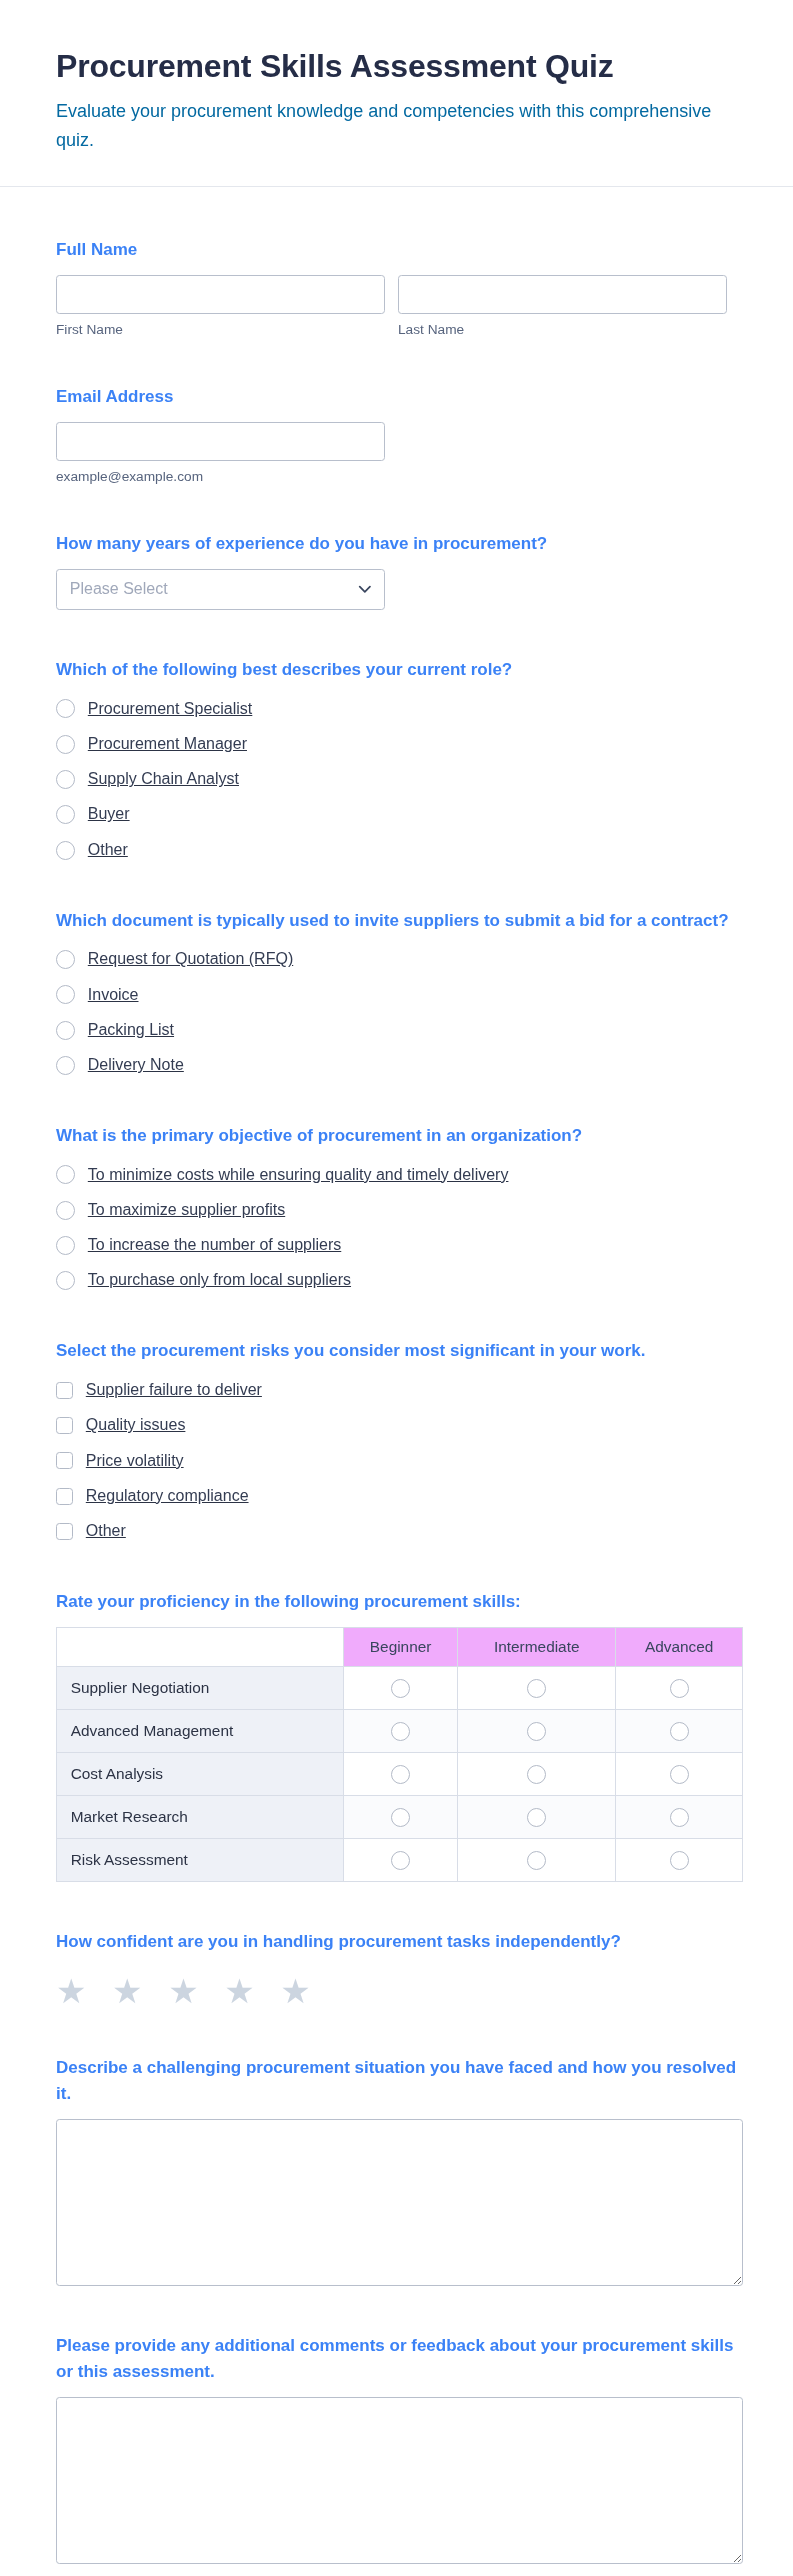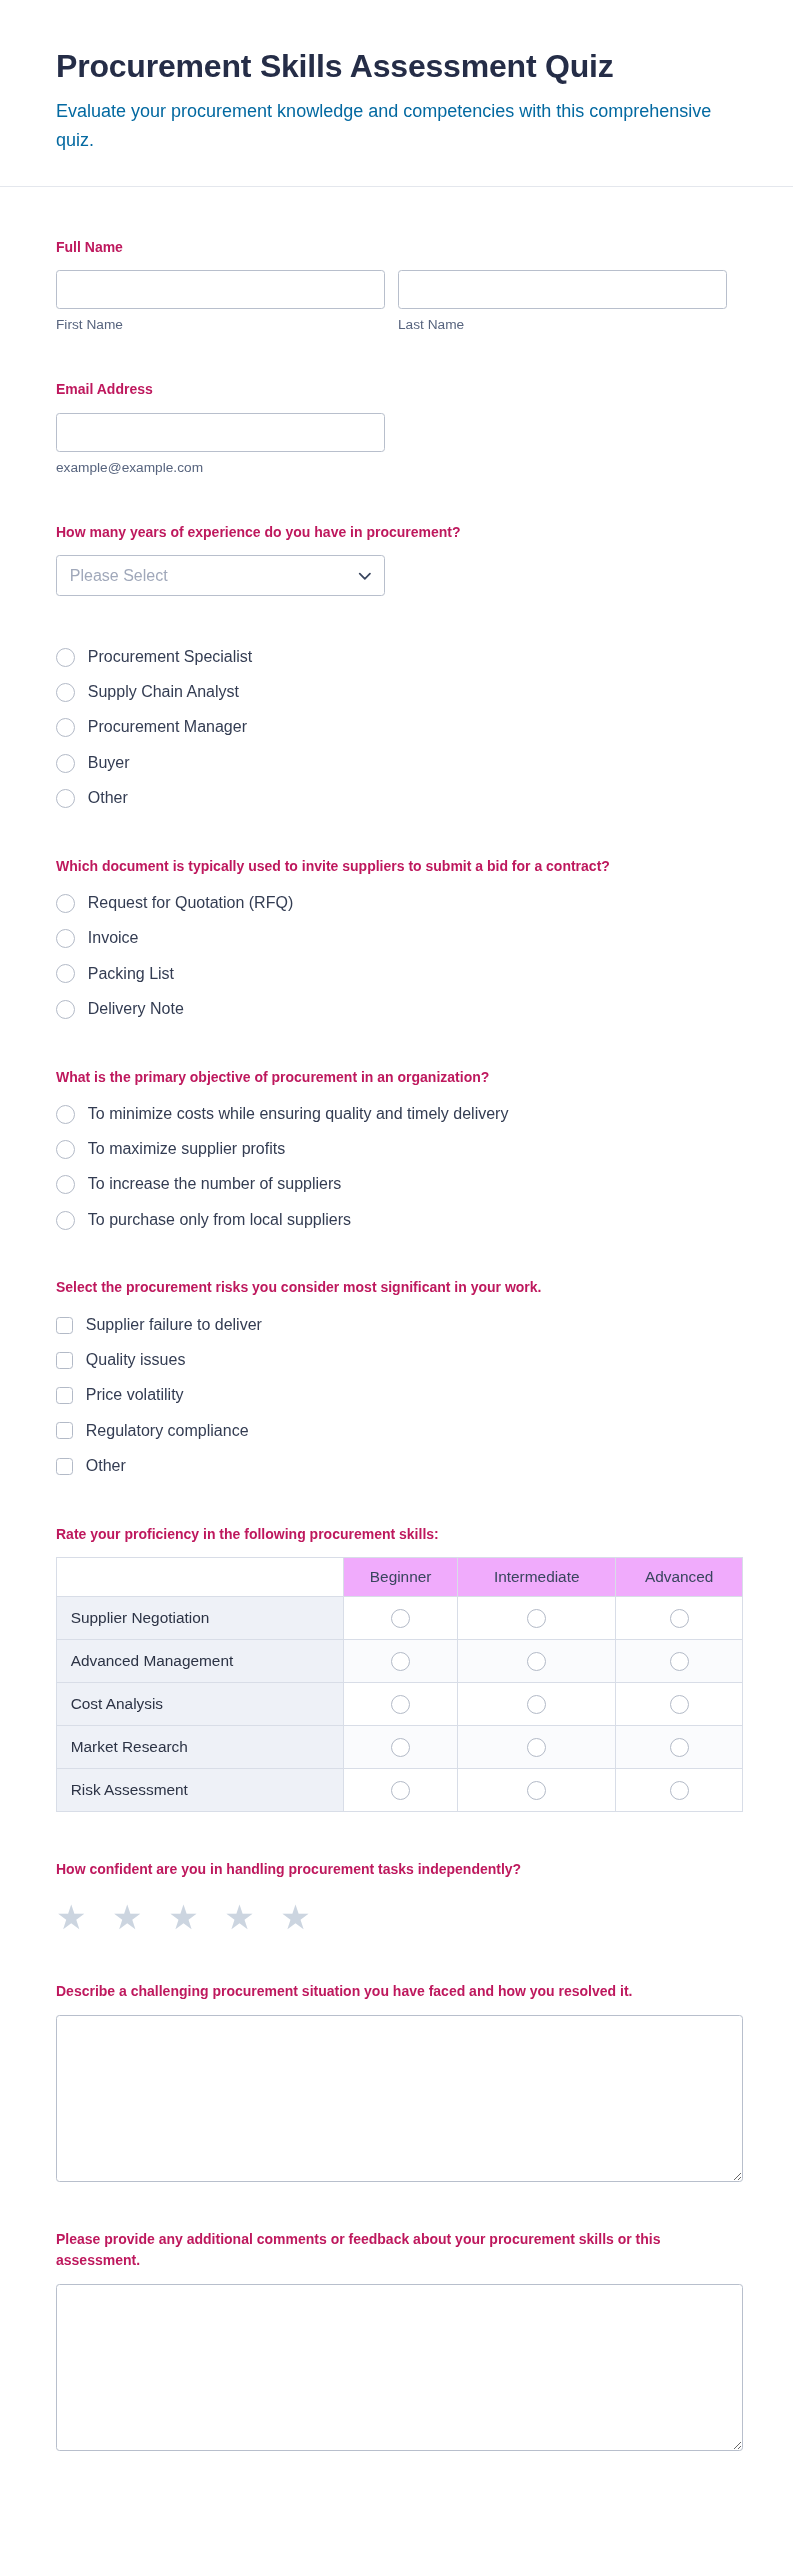--- a/index.html
+++ b/index.html
@@ -7,36 +7,36 @@
   body { width:794px; font-family:"Liberation Sans","DejaVu Sans",sans-serif; color:#2c3345; }
   .page { width:794px; min-height:2576px; background:#ffffff; }
 
   .form-header { padding:46px 56px 0 56px; }
   .form-title { font-size:32px; line-height:1.25; font-weight:700; color:#252d47; letter-spacing:-0.2px; }
   .form-subtitle { margin-top:11px; font-size:18px; line-height:1.6; color:#0369a1; max-width:674px; }
   .divider { border-bottom:0.9px solid #e4e7ed; margin-top:31px; }
 
   .form-body { padding:50px 51px 0 56px; }
   .q { margin-bottom:47px; }
-  .q-label { font-size:14px; font-weight:600; color:#be185d; line-height:1.5; margin-bottom:12.8px; }
+  .q-label { font-size:17px; font-weight:600; color:#3b82f6; line-height:1.5; margin-bottom:12.8px; }
 
   .text-input { display:block; width:100%; height:39px; border:0.9px solid #b8bfcc; border-radius:3.4px;
                 background:#fff; font:inherit; font-size:16px; padding:0 10.2px; color:#2c3345; }
   .name-row { display:flex; gap:13px; }
   .sub-field { flex:0 0 calc(50% - 14.5px); }
   .half { width:calc(50% - 14.5px); }
   .sublabel { margin-top:7.7px; font-size:13.7px; color:#57647e; }
 
   .select-box { width:calc(50% - 14.5px); height:41px; border:0.9px solid #b8bfcc; border-radius:3.4px; background:#fff;
                 display:flex; align-items:center; justify-content:space-between; padding:0 12.8px; cursor:pointer; }
   .select-value { font-size:16px; color:#a0a8ba; }
   .chevron-icon { display:inline-flex; color:#39455e; }
 
   .options { padding-top:3.4px; }
-  .option { display:flex; align-items:center; gap:12.8px; margin-bottom:14.5px; cursor:pointer; }
+  .option { display:flex; align-items:center; gap:12.8px; margin-bottom:14.5px; cursor:pointer;text-decoration:underline; }
   .option:last-child { margin-bottom:0; }
   .radio { width:19px; height:19px; border:1.3px solid #b3bac7; border-radius:50%; background:#fff; flex:0 0 auto; display:inline-block; }
   .checkbox { width:17px; height:17px; border:1.3px solid #b3bac7; border-radius:3.4px; background:#fff; flex:0 0 auto; display:inline-block; }
   .option-text { font-size:16px; color:#333c52; line-height:1.3; }
 
   table.matrix { border-collapse:collapse; width:100%; margin-top:5.1px; }
   table.matrix th, table.matrix td { border:0.9px solid #d8dde7; }
   table.matrix thead th { background:#f0abfc; height:39px; font-size:15.4px; font-weight:400; color:#39455e; text-align:center; }
   table.matrix thead th.corner { background:#ffffff; }
   table.matrix tbody th.row-label { background:#eef1f7; width:287px; height:43px; font-size:15.4px; font-weight:400;
@@ -90,32 +90,33 @@
         <span class="select-value">Please Select</span>
         <span class="chevron-icon">
           <svg width="13.7" height="8.5" viewBox="0 0 16 10">
               <polyline points="2,2 8,8 14,2" fill="none" stroke="#39455e" stroke-width="2" stroke-linecap="round" stroke-linejoin="round"></polyline>
             </svg>
         </span>
       </div>
     </section>
 
     <section class="q">
+      <div class="q-label">Which of the following best describes your current role?</div>
       <div class="options">
         <label class="option">
           <span class="radio"></span>
           <span class="option-text">Procurement Specialist</span>
         </label>
         <label class="option">
           <span class="radio"></span>
+          <span class="option-text">Procurement Manager</span>
+        </label>
+        <label class="option">
+          <span class="radio"></span>
           <span class="option-text">Supply Chain Analyst</span>
-        </label>
-        <label class="option">
-          <span class="radio"></span>
-          <span class="option-text">Procurement Manager</span>
         </label>
         <label class="option">
           <span class="radio"></span>
           <span class="option-text">Buyer</span>
         </label>
         <label class="option">
           <span class="radio"></span>
           <span class="option-text">Other</span>
         </label>
       </div>

